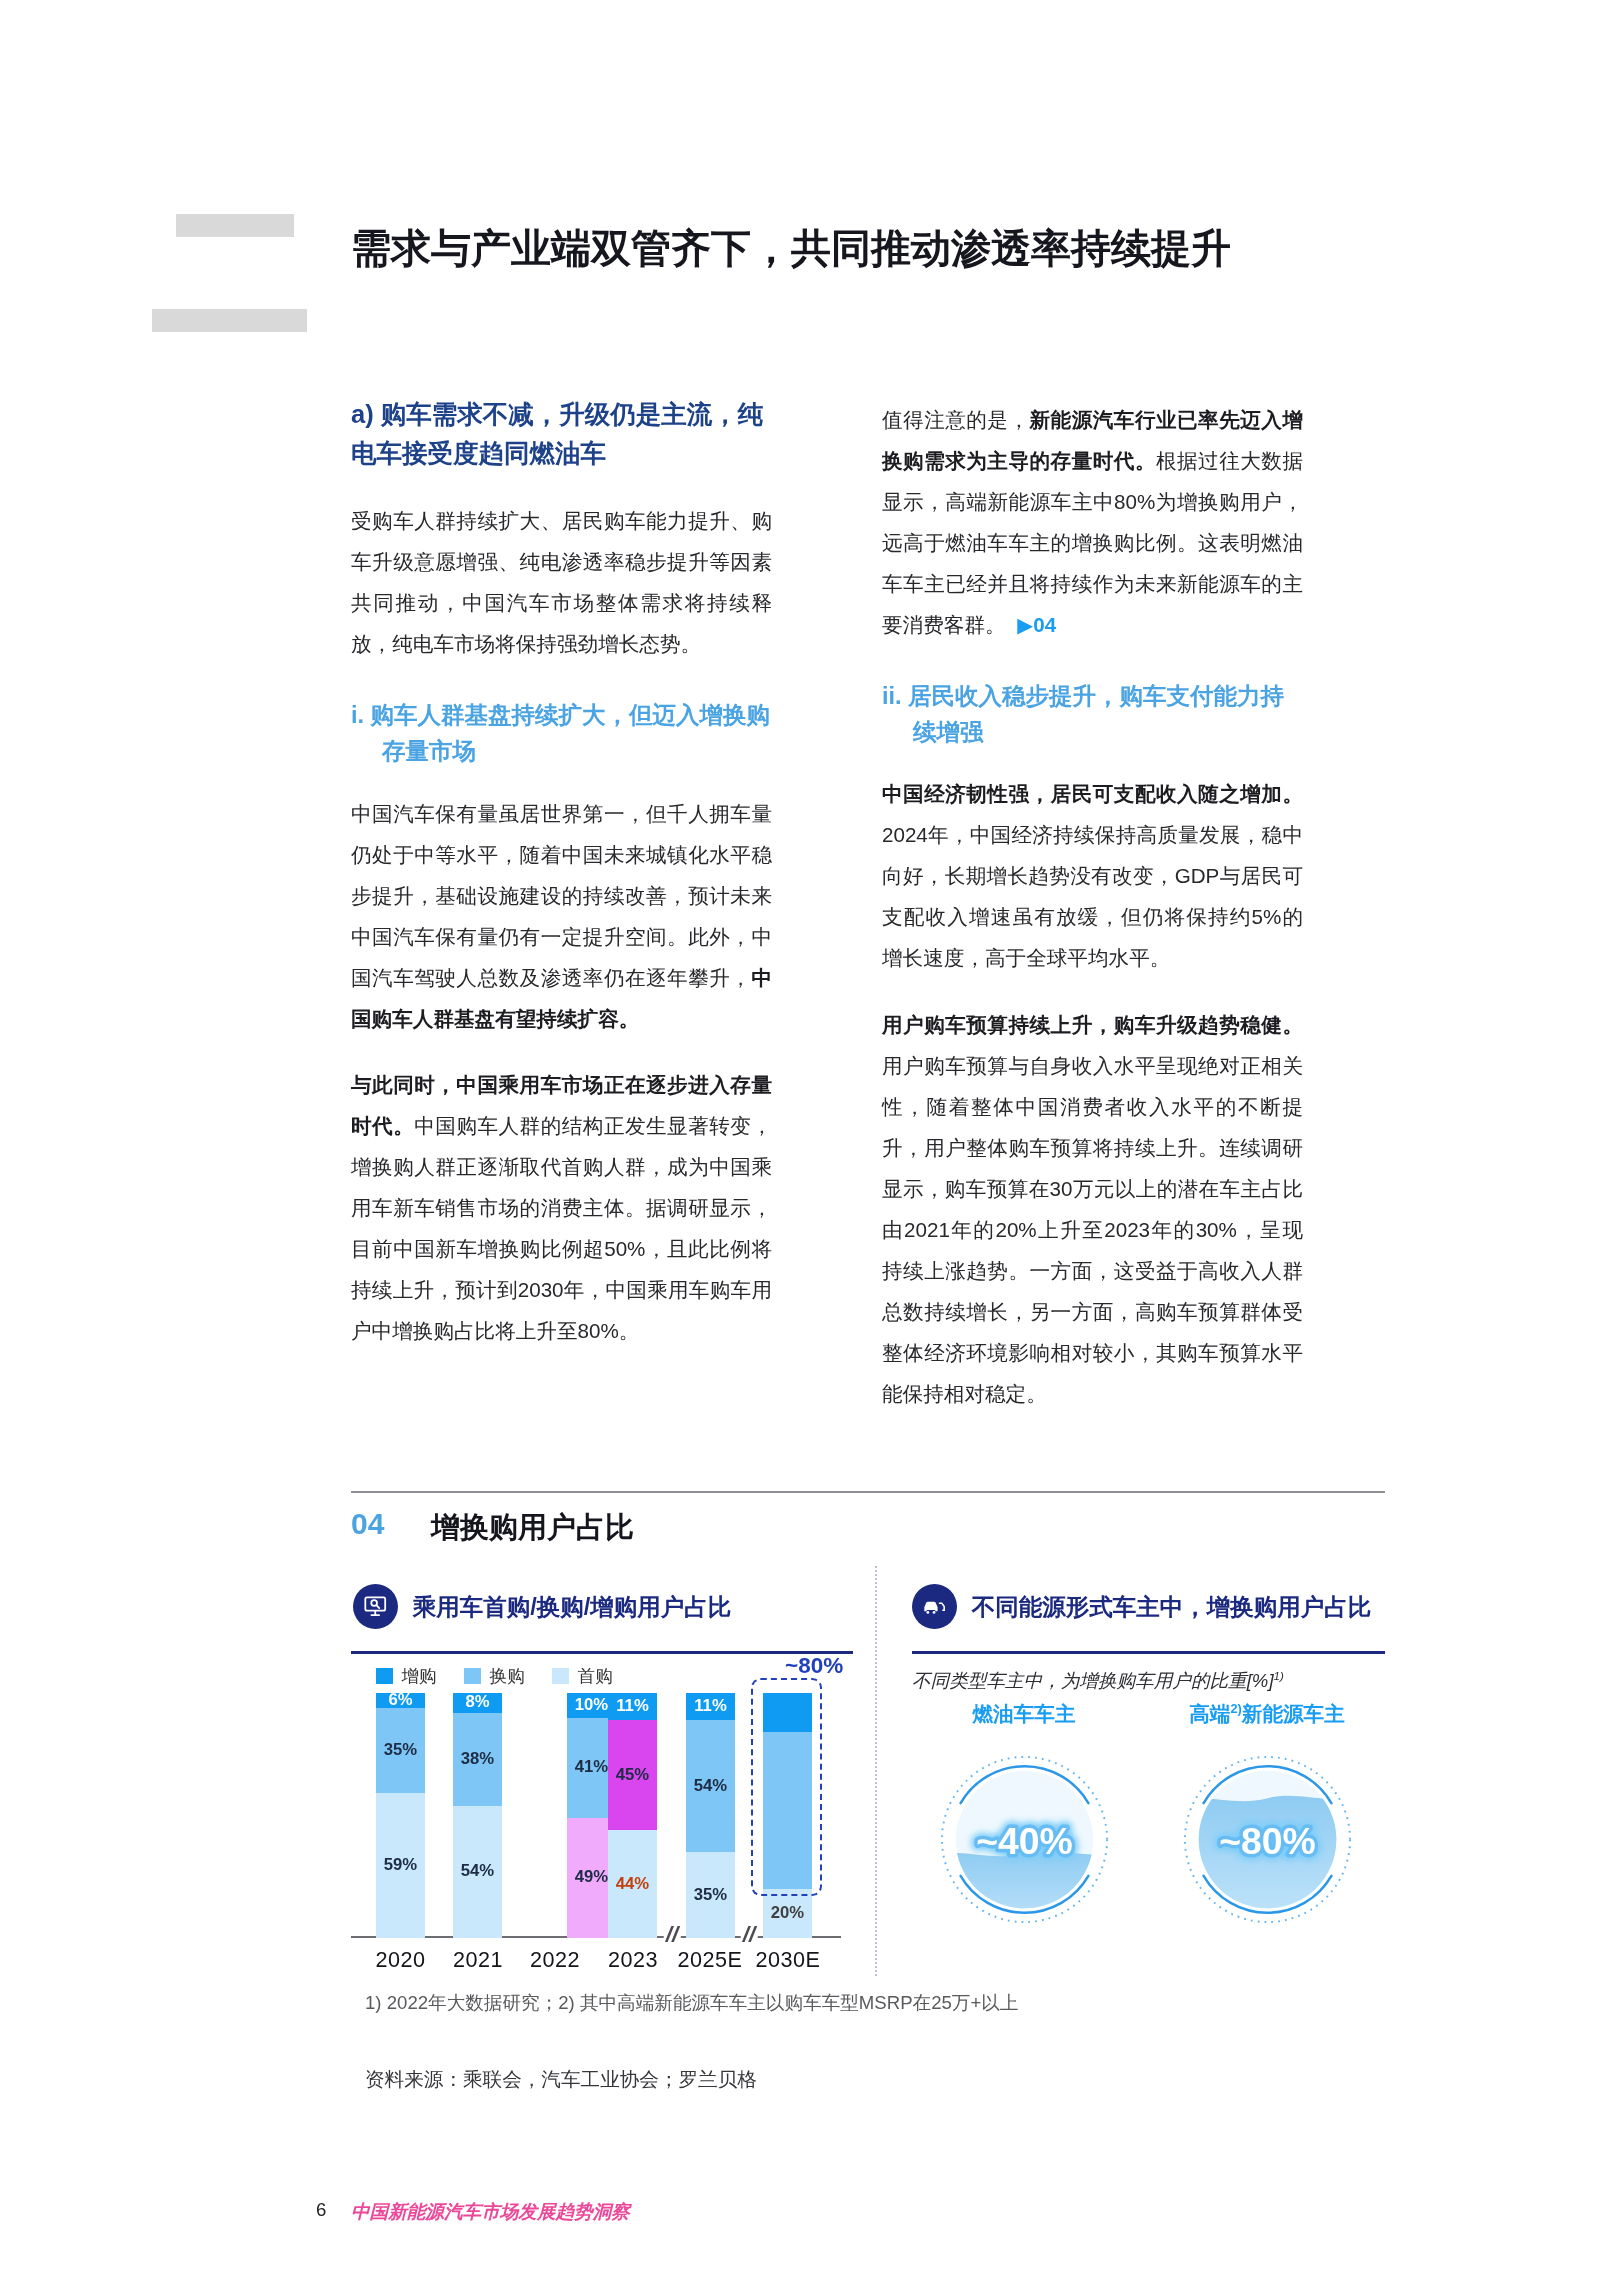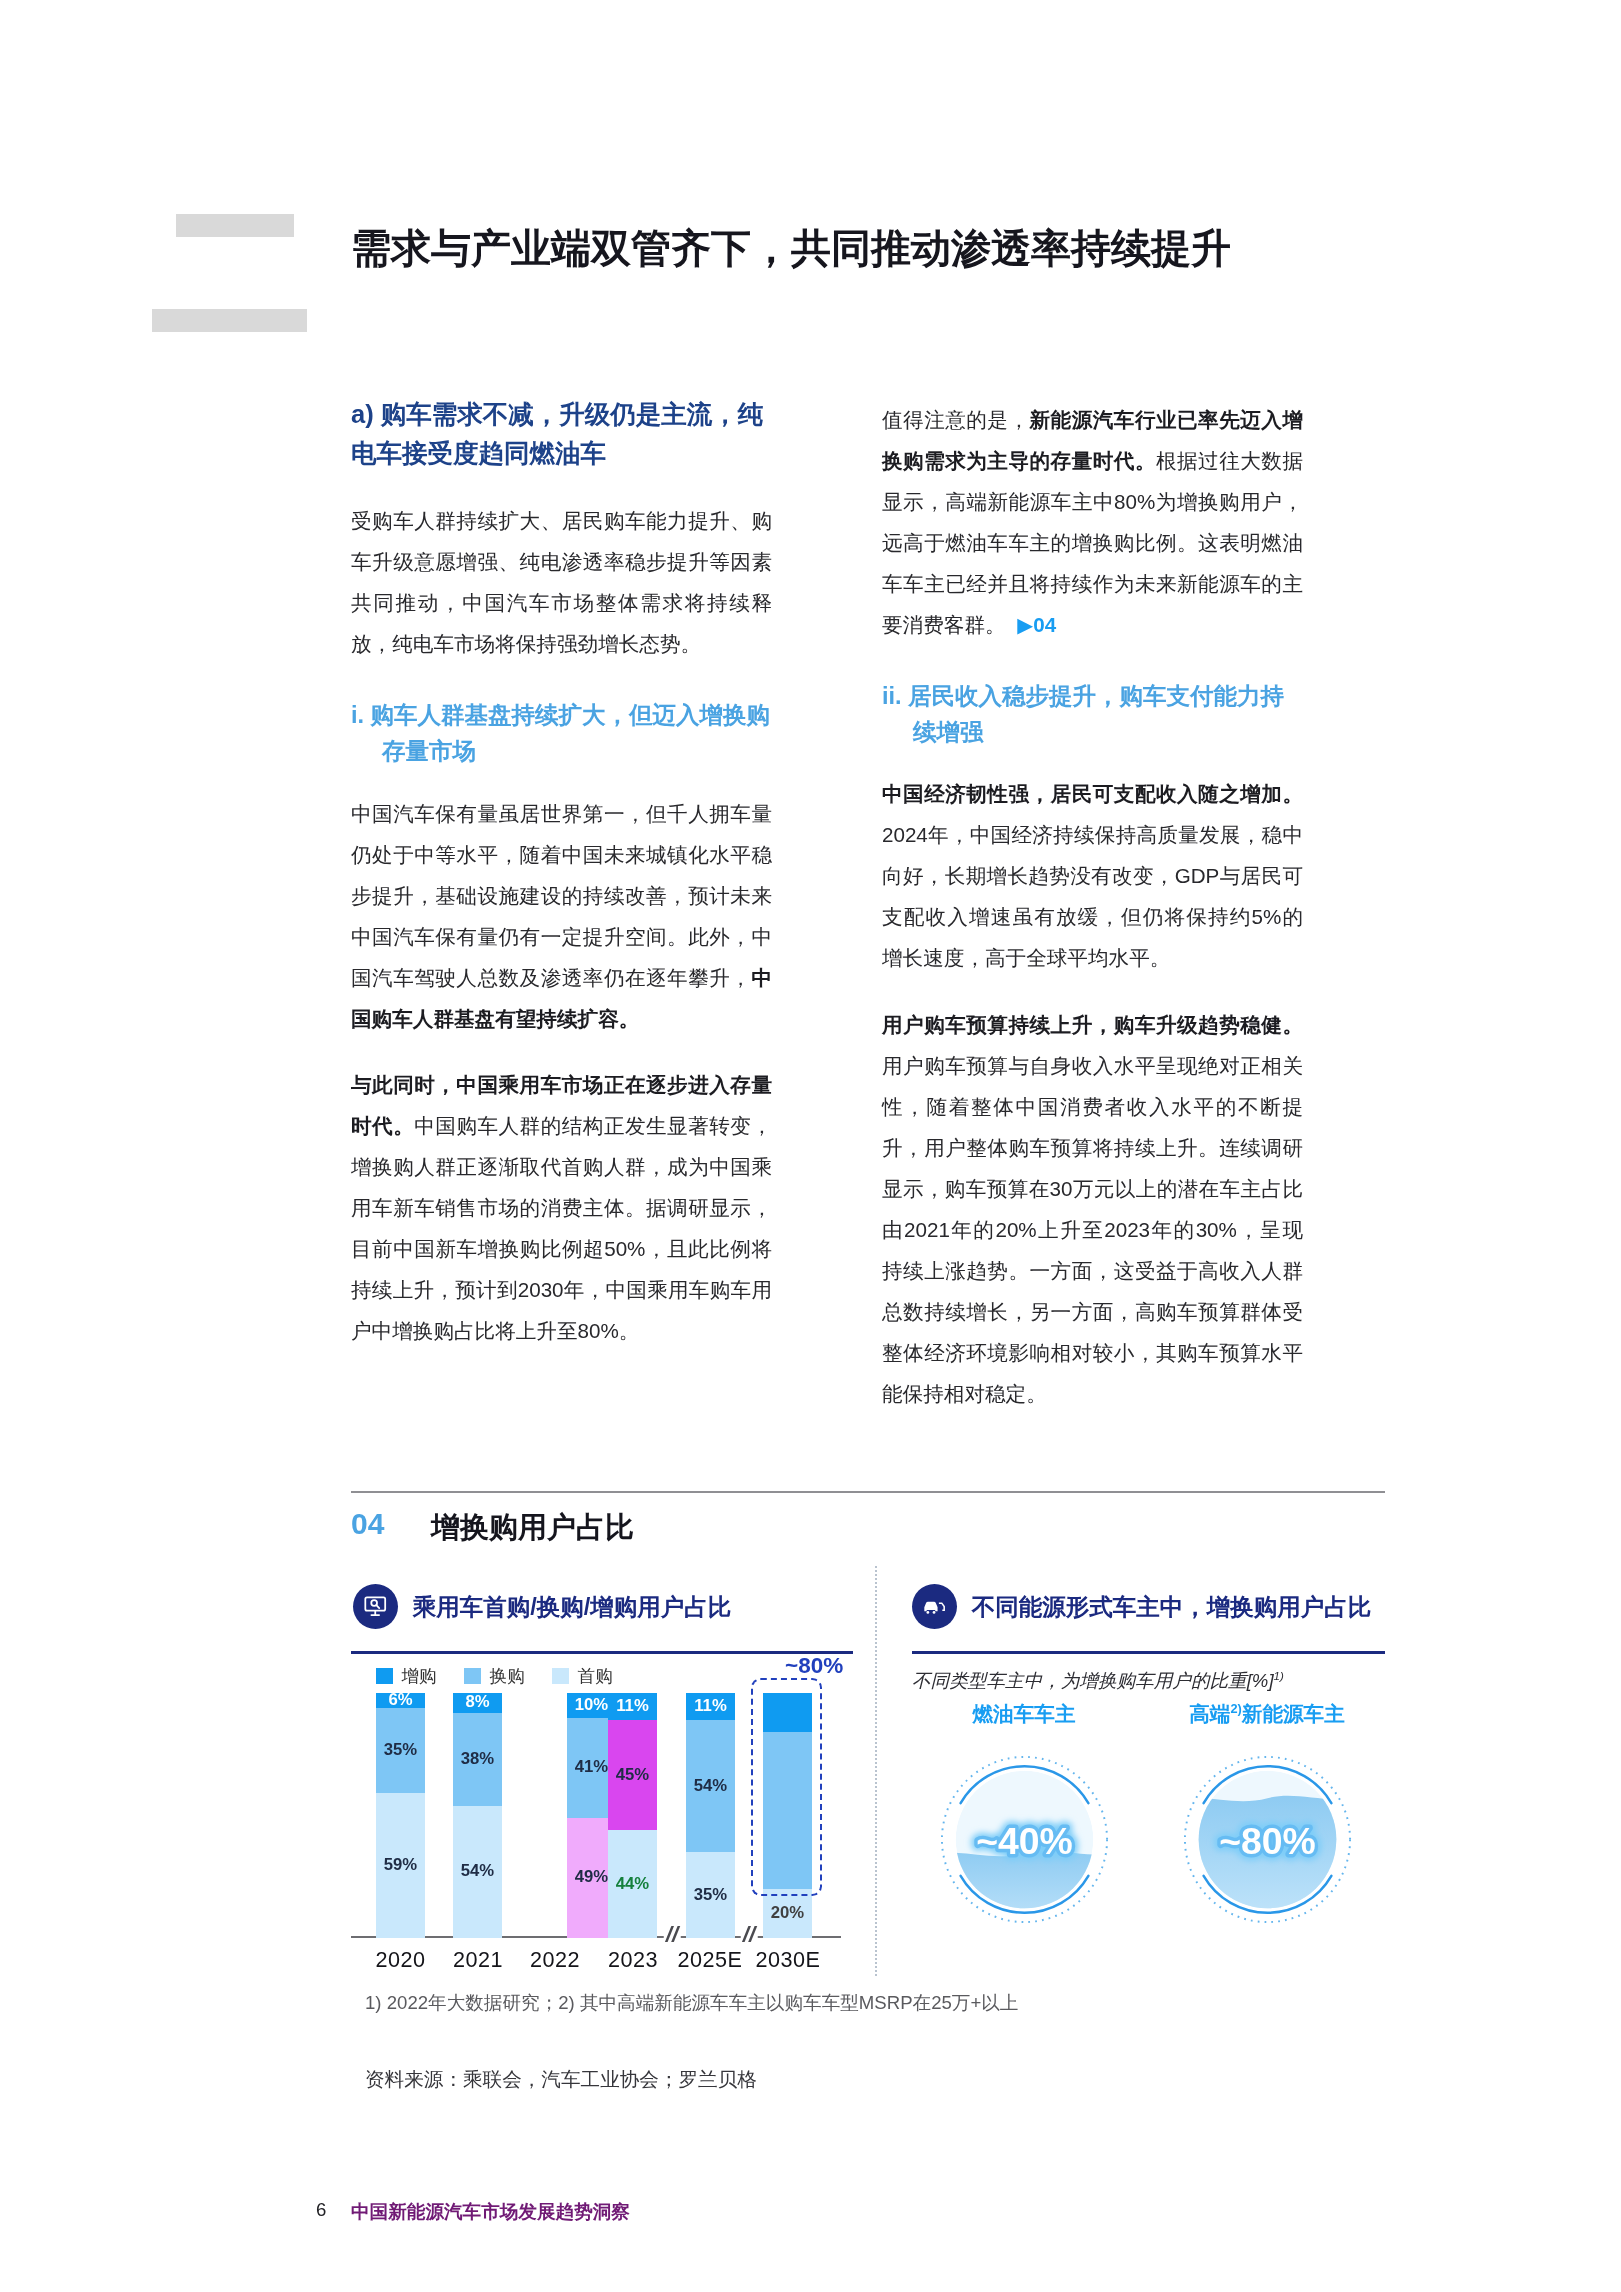--- a/index.html
+++ b/index.html
@@ -53,21 +53,21 @@
   .anno-box{position:absolute;border:2.9px dashed #2140bd;border-radius:9.8px;}
   .anno-label{position:absolute;font-size:22.5px;font-weight:800;color:#2140bd;white-space:nowrap;}
   
   .divider{position:absolute;left:875px;top:1566px;height:410px;border-left:2px dotted #b9c3cf;}
   .gauge-label{position:absolute;top:1700px;transform:translateX(-50%);font-size:20.6px;font-weight:700;color:#189df2;white-space:nowrap;}
   .gauge{position:absolute;top:1753px;width:173px;height:173px;}
   
   .footnote{position:absolute;left:365px;top:1990px;font-size:18.6px;color:#5a5a5e;}
   .source{position:absolute;left:365px;top:2066px;font-size:19.6px;color:#36363b;}
   .footer-num{position:absolute;left:316px;top:2199px;font-size:18.6px;color:#222226;}
-  .footer-text{position:absolute;left:351px;top:2199px;font-size:18.6px;font-weight:600;color:#701a75;}
+  .footer-text{position:absolute;left:351px;top:2199px;font-size:18.6px;font-weight:600;color:#ec4899;font-style:italic;}
 </style>
 </head>
 <body>
 
 <div class="deco" id="deco1"></div>
 <div class="deco" id="deco2"></div>
 
 <h1 class="page-title">需求与产业端双管齐下，共同推动渗透率持续提升</h1>
 
 <div class="columns">
@@ -159,21 +159,21 @@
     </div>
     <div class="year" style="left: 179px;">2022</div>
     <div class="bar" style="left: 232px;">
       <div class="seg" style="height: 27px; background: rgb(15, 155, 241);">
         <span style="color: rgb(255, 255, 255);">11%</span>
       </div>
       <div class="seg" style="height: 110px; background: #d946ef;">
         <span style="color: rgb(31, 44, 69);">45%</span>
       </div>
       <div class="seg" style="height: 108px; background: rgb(201, 232, 252);">
-        <span style="color: #15803d;">44%</span>
+        <span style="color: #c2410c;">44%</span>
       </div>
     </div>
     <div class="year" style="left: 257px;">2023</div>
     <div class="bar" style="left: 310px;">
       <div class="seg" style="height: 27px; background: rgb(15, 155, 241);">
         <span style="color: rgb(255, 255, 255);">11%</span>
       </div>
       <div class="seg" style="height: 132px; background: rgb(126, 198, 245);">
         <span style="color: rgb(31, 44, 69);">54%</span>
       </div>

